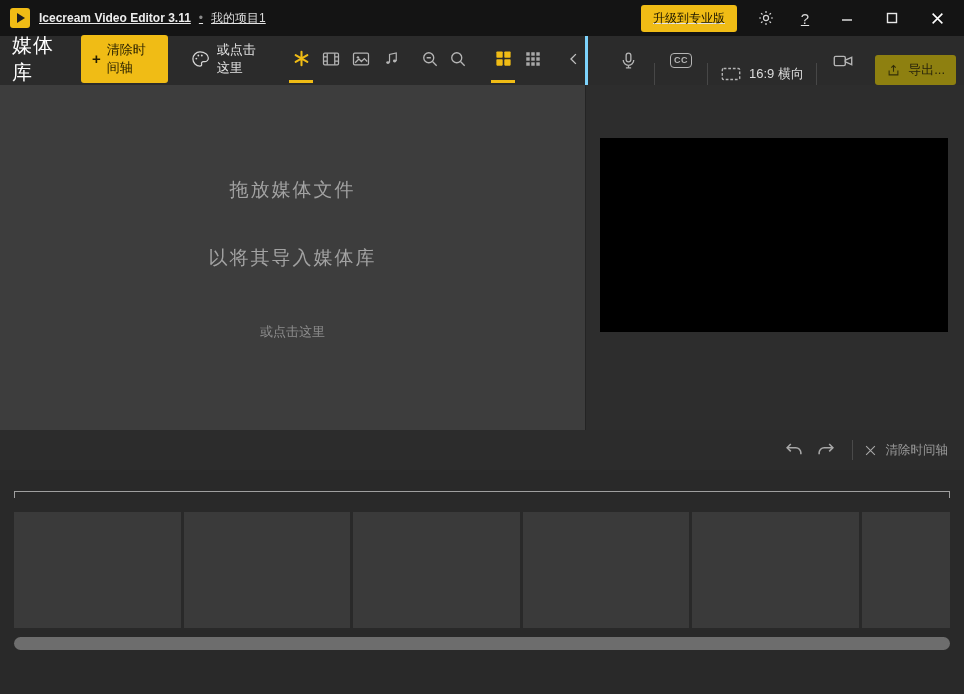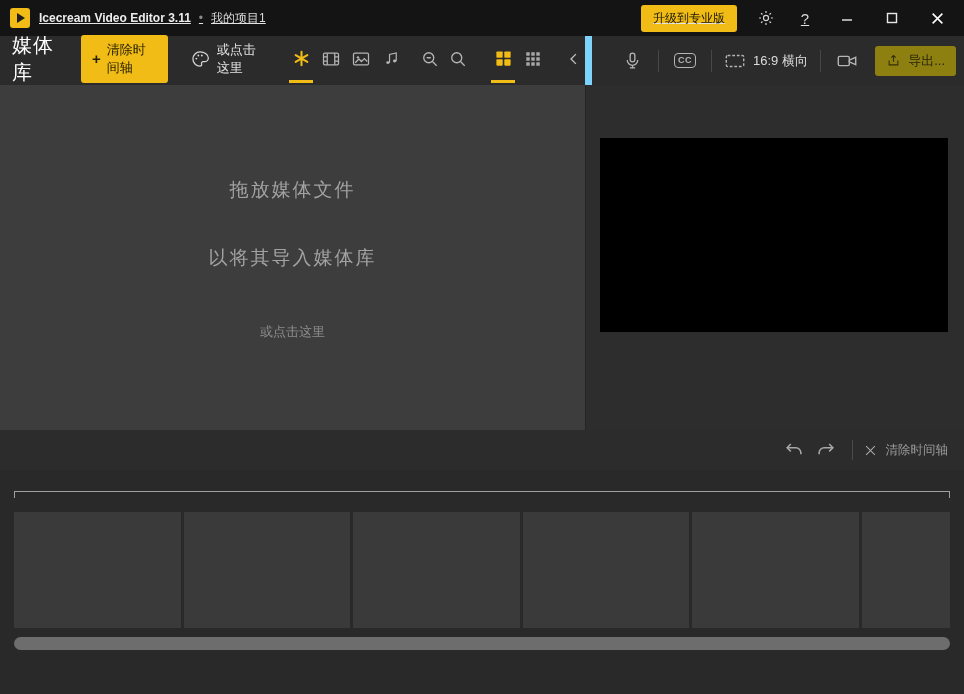--- a/index.html
+++ b/index.html
@@ -32,22 +32,22 @@
                  padding:6px 11px;border-radius:3px;display:flex;align-items:center;gap:6px;cursor:pointer;}
   .plus{font-weight:bold;font-size:15px;line-height:11px;}
   .add-color{margin-left:22px;display:flex;align-items:center;gap:7px;font-size:13px;color:#e2e2e2;cursor:pointer;}
   .tabs{margin-left:22px;display:flex;height:49px;}
   .tab{width:30px;height:49px;display:flex;align-items:center;justify-content:center;position:relative;cursor:pointer;}
   .tab.active::after{content:"";position:absolute;left:3px;right:3px;bottom:0;height:3px;background:var(--accent,#f0bc15);}
   .zoom-group{margin-left:10px;display:flex;}
   .icon-btn{width:28px;height:49px;display:flex;align-items:center;justify-content:center;cursor:pointer;}
   .view-tabs{margin-left:16px;display:flex;height:49px;}
   .collapse{margin-left:14px;}
-  .toolbar-right{flex:1;display:flex;align-items:center;box-sizing:border-box;
-                 padding:0 8px 0 26px;border-left:7px solid #7dd3fc;}
+  .toolbar-right{flex:1;display:flex;align-items:flex-end;box-sizing:border-box;
+                 padding:0 8px 0 26px;border-left:3px solid #7dd3fc;}
   .vdiv{width:1px;height:22px;background:#474747;margin:0 12px;flex:0 0 auto;}
   .cc-box{border:1.5px solid #b5b5b5;border-radius:4px;color:#b5b5b5;font-size:9px;font-weight:bold;
           padding:2px 3px;letter-spacing:.5px;line-height:1;}
   .aspect{display:flex;align-items:center;gap:7px;cursor:pointer;}
   .aspect-label{font-size:13px;color:#dcdcdc;white-space:nowrap;}
   .export-btn{margin-left:auto;background:var(--export-button,#8e8010);color:#2a250b;font-size:13px;
               padding:6px 11px;border-radius:3px;display:flex;align-items:center;gap:7px;cursor:pointer;white-space:nowrap;}
 
   
   .main{display:flex;height:345px;}

